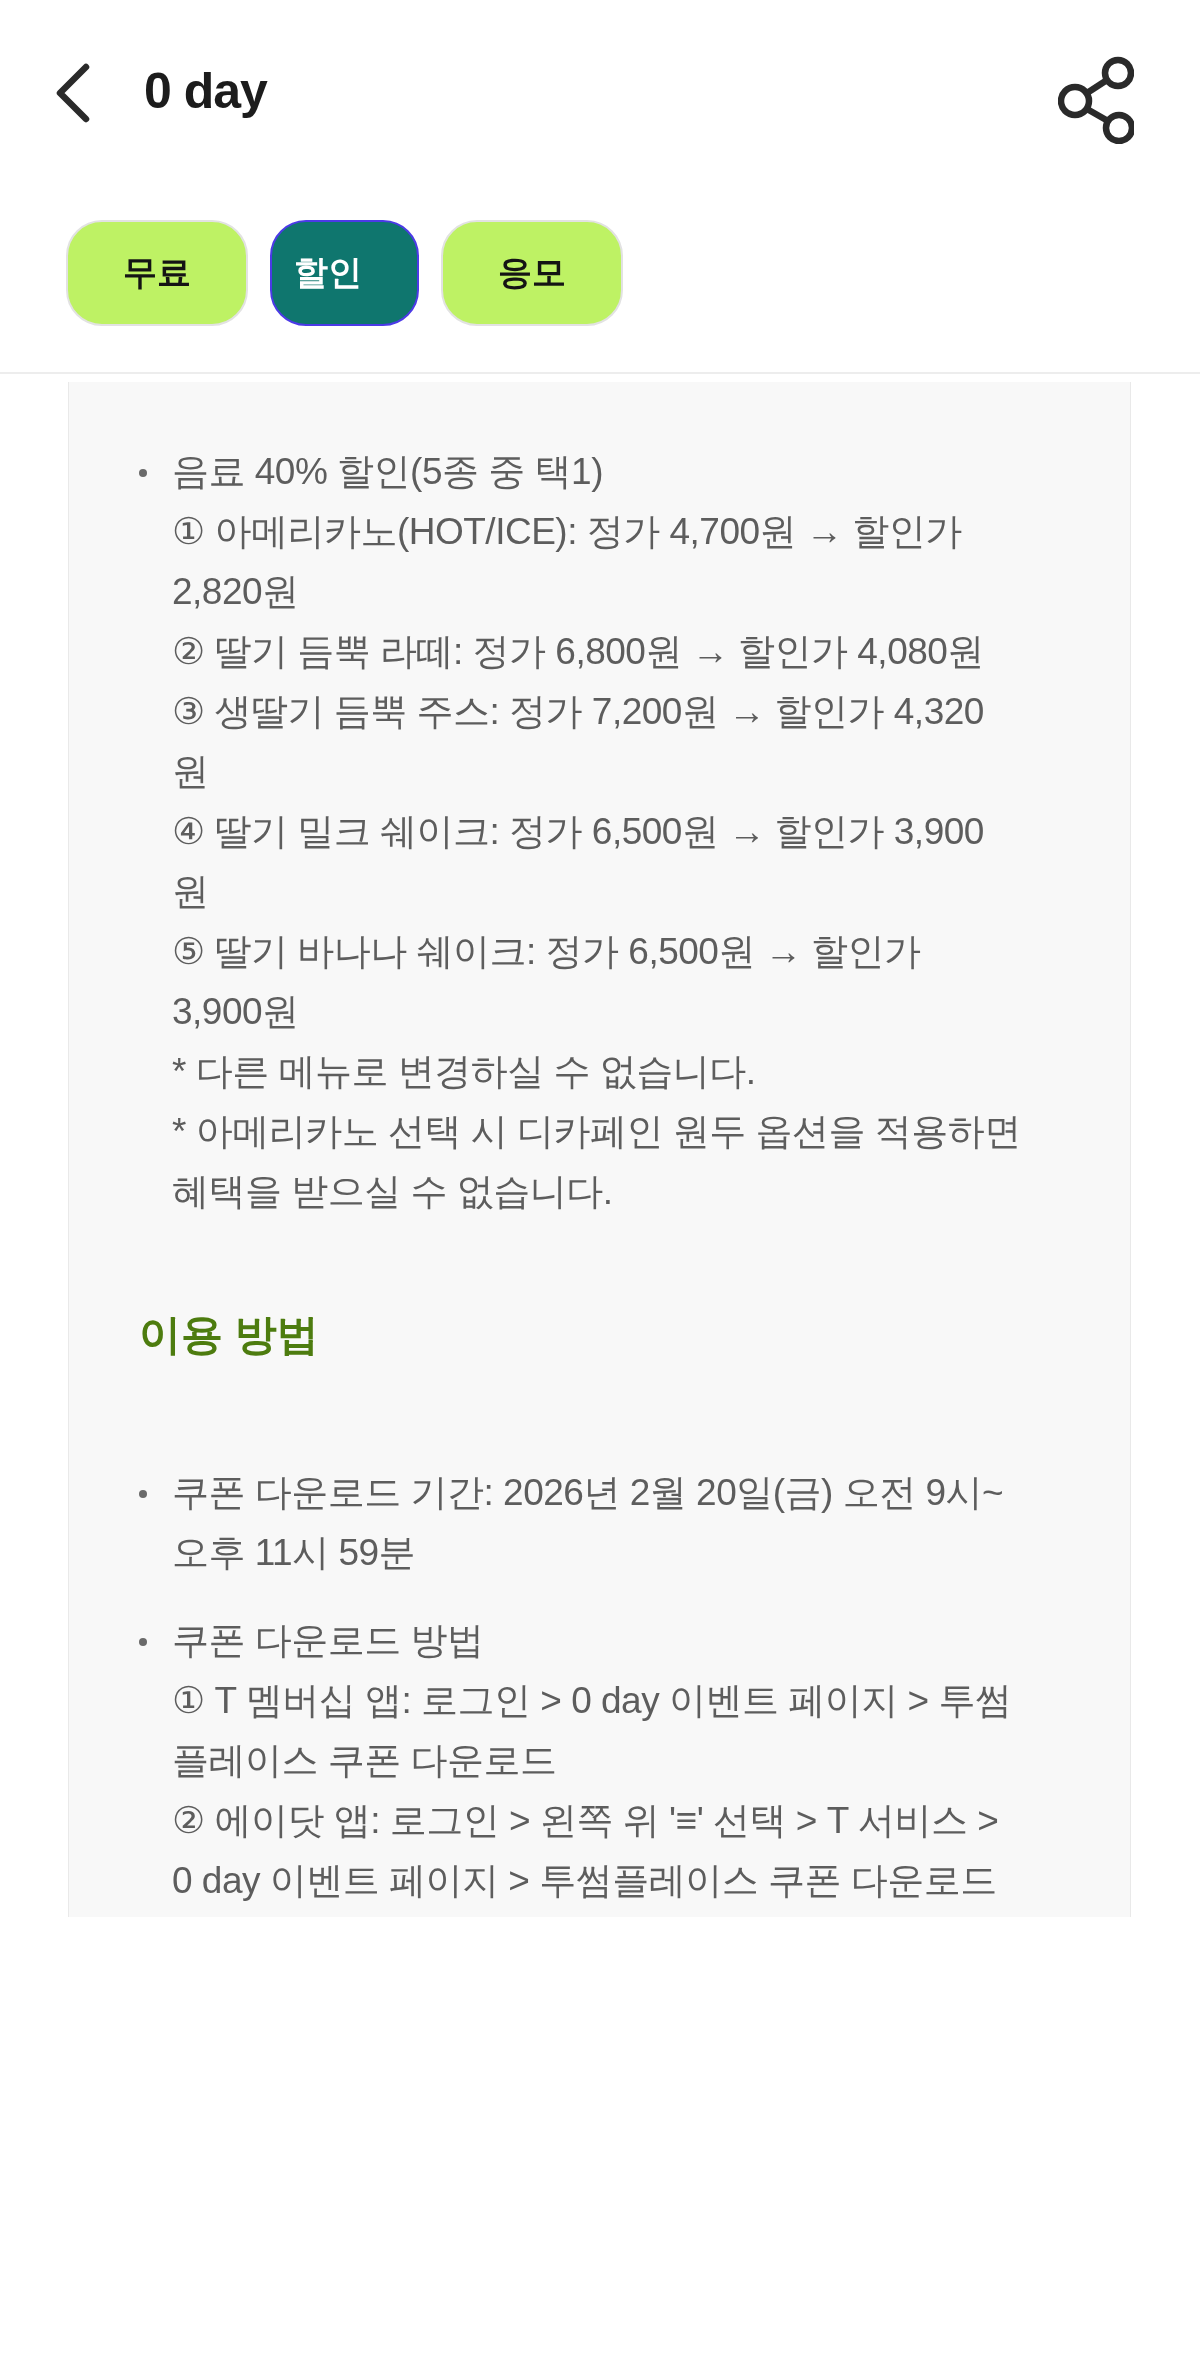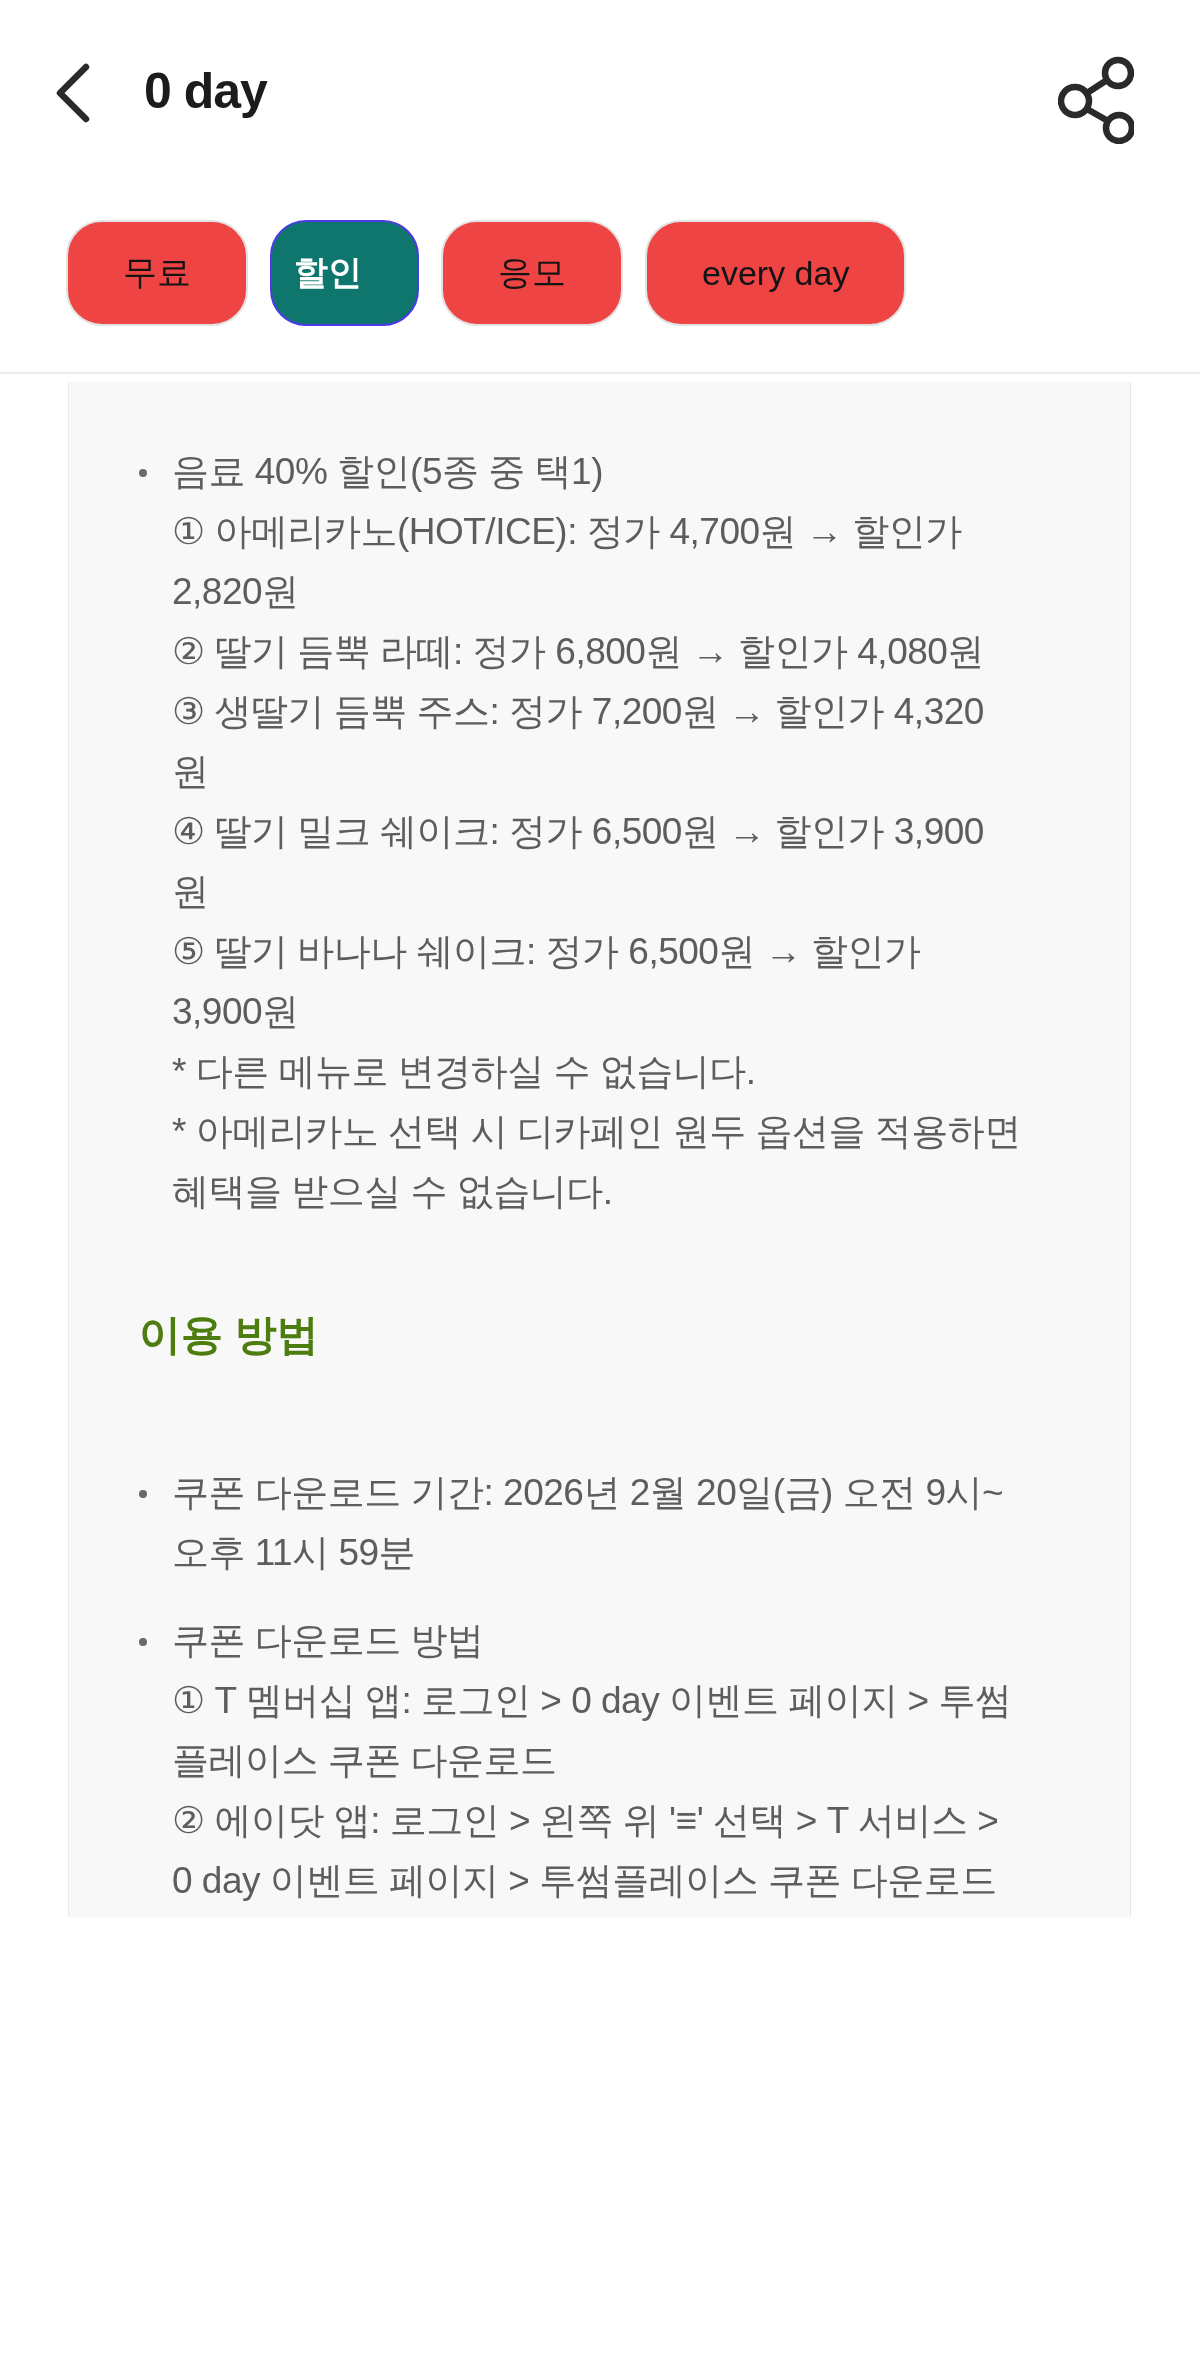--- a/index.html
+++ b/index.html
@@ -12,23 +12,23 @@
   .back-btn{position:absolute;left:50px;top:62px;width:46px;height:62px;
             background:none;border:none;padding:0;cursor:pointer;}
   .page-title{position:absolute;left:144px;top:60px;font-size:50px;line-height:62px;
               font-weight:bold;color:#1c1c1c;letter-spacing:-1px;margin:0;}
   .share-btn{position:absolute;right:66px;top:56px;width:76px;height:88px;
              background:none;border:none;padding:0;cursor:pointer;}
 
   
   .tab-row{display:flex;gap:22px;margin:70px 0 0 66px;}
   .chip{height:106px;padding:0 55px;border:2px solid #e2e2e2;border-radius:36px;
-        background:#ef4444;font-size:34px;color:#141414;display:flex;align-items:center;
+        background:#bef264;font-size:34px;color:#141414;display:flex;align-items:center;
         justify-content:center;box-sizing:border-box;cursor:pointer;
-        font-family:inherit;white-space:nowrap;}
+        font-family:inherit;white-space:nowrap;font-weight:bold;}
   .chip.selected{background:#0f766e;border-color:#4C3AE7;color:#ffffff;font-weight:bold;padding-left:22px;}
 
   .divider{margin-top:46px;height:0;border:none;border-top:2px solid #ededed;}
 
   
   .content-card{margin:0 69px 0 68px;height:1978px;box-sizing:border-box;
                 background:#f8f8f8;border-left:1px solid #e9e9e9;border-right:1px solid #e9e9e9;
                 padding:60px 24px 0 70px;overflow:hidden;}
   .notice-list{list-style:none;margin:0;padding:0;}
   .notice-item{display:flex;margin:0 0 28px 0;justify-content:flex-end;}
@@ -70,21 +70,20 @@
           <line x1="29" y1="53" x2="50" y2="65"></line>
         </svg>
       </span>
     </button>
   </header>
 
   <nav class="tab-row">
     <button class="chip">무료</button>
     <button class="chip selected">할인</button>
     <button class="chip">응모</button>
-    <button class="chip">every day</button>
   </nav>
 
   <hr class="divider">
 
   <section class="content-card">
 
     <ul class="notice-list">
       <li class="notice-item">
         <span class="bullet-dot">
             <i></i>

